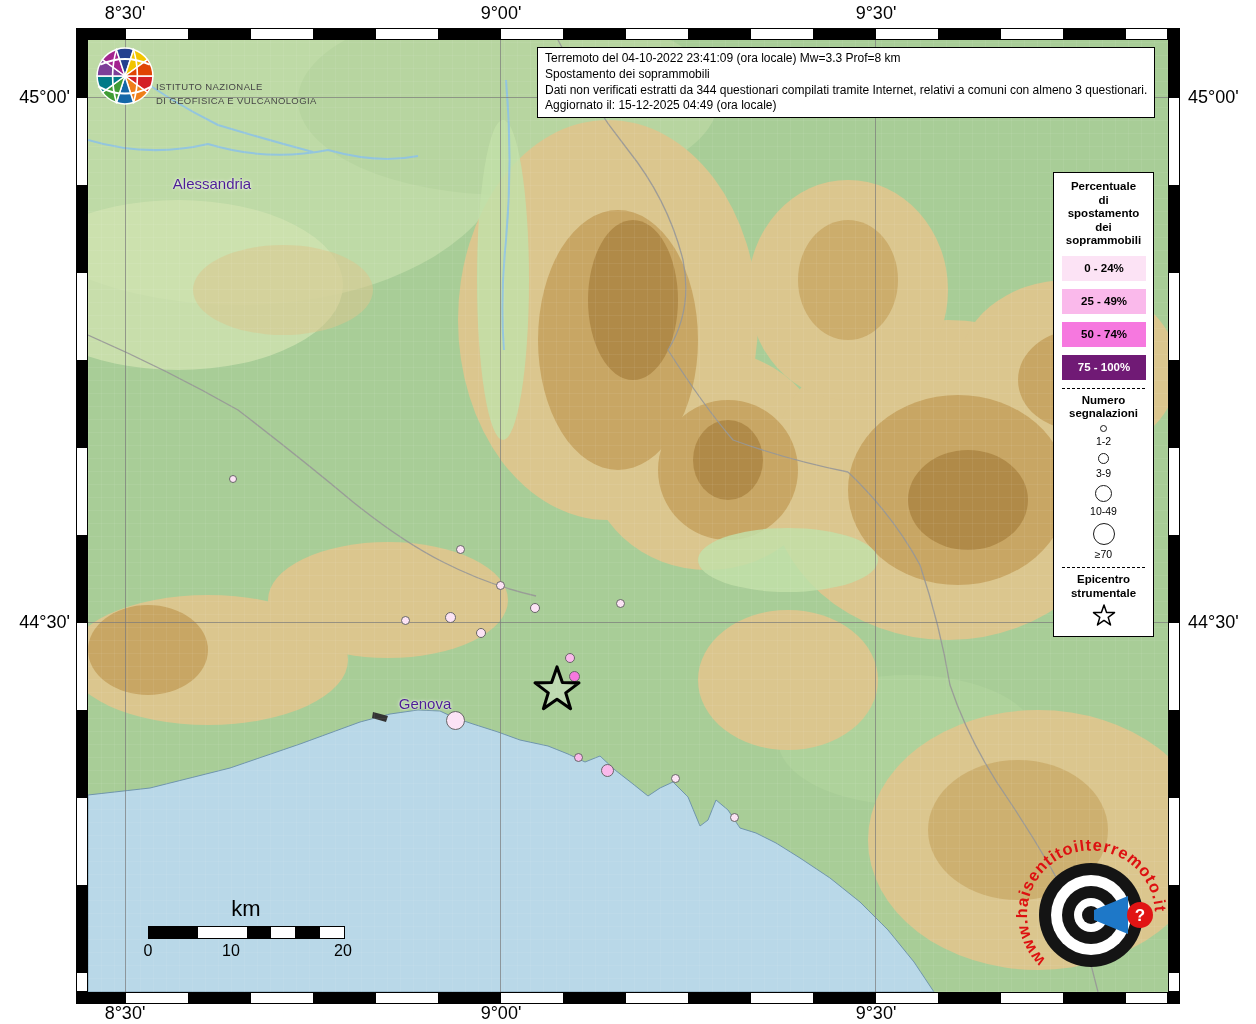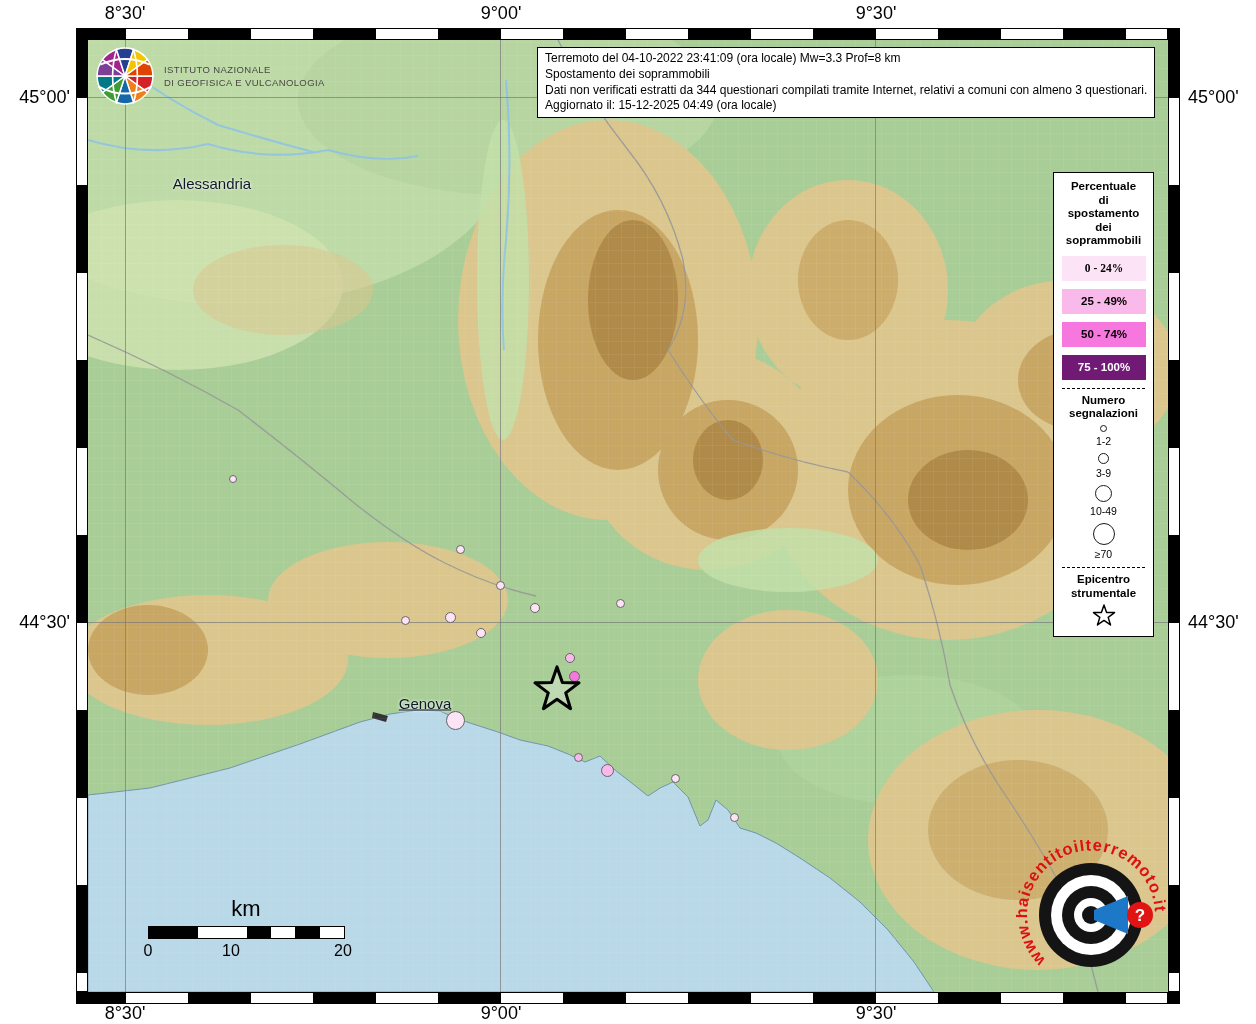--- a/index.html
+++ b/index.html
@@ -31,21 +31,21 @@
   #map{position:absolute;left:12px;top:12px;width:1080px;height:952px;overflow:hidden;background:#a8cd97}
   #pixel-overlay{position:absolute;inset:0;z-index:2;pointer-events:none;
     background:repeating-linear-gradient(0deg,rgba(255,255,255,.06) 0 1px,transparent 1px 13px),
                repeating-linear-gradient(90deg,rgba(255,255,255,.06) 0 1px,transparent 1px 13px)}
   .grid{position:absolute;background:#7a7a7a;opacity:.7;z-index:3}
   .grid.v{width:1px;top:0;bottom:0}
   .grid.h{height:1px;left:0;right:0}
   .gv0{left:37px}.gv1{left:412px}.gv2{left:787px}
   .gh0{top:57px}.gh1{top:582px}
 
-  .city{position:absolute;transform:translate(-50%,-50%);font-size:15px;color:#0f172a;z-index:4;
+  .city{position:absolute;transform:translate(-50%,-50%);font-size:15px;color:#4c1d95;z-index:4;
     text-shadow:0 0 2px rgba(255,255,255,.85),0 0 4px rgba(255,255,255,.6);white-space:nowrap}
   .pt{position:absolute;border:1px solid #666;border-radius:50%;z-index:6;box-sizing:border-box}
   #epicenter{position:absolute;z-index:7;transform:translate(-50%,-50%)}
 
   
   #scale{position:absolute;left:60px;top:856px;width:196px;z-index:5;color:#000}
   #scale .unit{position:absolute;left:98px;top:0;transform:translateX(-50%);font-size:22px}
   #scale .bar{position:absolute;left:0;top:30px;width:195px;height:11px;border:1px solid #000;display:flex}
   #scale .bar span{height:100%}
   .sg0{width:48.75px;background:#000}.sg1{width:48.75px;background:#fff}
@@ -64,21 +64,21 @@
   #legend .sec-title{font-weight:bold;font-size:11.5px;white-space:pre-line;line-height:1.18;margin:2px 0 4px}
   .swatch{width:84px;height:25px;line-height:25px;margin:8px auto;font-weight:bold;font-size:11.5px}
   .sep{border-top:1px dashed #000;margin:7px 0 5px}
   .count-grid{display:grid;grid-template-columns:1fr;row-gap:6px;margin-top:4px}
   .count-cell{display:flex;flex-direction:column;align-items:center;justify-content:flex-end}
   .count-circle{border:1.6px solid #1a1a1a;border-radius:50%;background:#fff;margin-bottom:3px;box-sizing:border-box}
   .count-label{font-size:10.5px}
   #legend-star{margin:3px auto 0;display:block}
 
   
-  #ingv{position:absolute;left:6px;top:5px;z-index:8;display:flex;align-items:center;gap:8px}
+  #ingv{position:absolute;left:6px;top:5px;z-index:8;display:flex;align-items:flex-end;gap:0}
   #ingv .name{font-size:9.5px;color:#474747;line-height:1.4;letter-spacing:.4px;text-align:left}
 
   #terremoto-logo{position:absolute;left:928px;top:800px;z-index:8}
 </style>
 </head>
 <body>
 
 <div id="page">
 
   <div class="axlbl ax-c ax-t0">8°30'</div>
@@ -191,21 +191,21 @@
           <div class="pt" style="left: 480.5px; top: 630.5px; width: 11px; height: 11px; background: rgb(246, 120, 223);"></div>
           <div class="pt" style="left: 357.5px; top: 670.5px; width: 19px; height: 19px; background: rgb(252, 227, 245);"></div>
           <div class="pt" style="left: 485.5px; top: 712.5px; width: 9px; height: 9px; background: rgb(250, 185, 235);"></div>
           <div class="pt" style="left: 512.5px; top: 723.5px; width: 13px; height: 13px; background: rgb(250, 185, 235);"></div>
           <div class="pt" style="left: 582.5px; top: 733.5px; width: 9px; height: 9px; background: rgb(252, 227, 245);"></div>
           <div class="pt" style="left: 641.5px; top: 772.5px; width: 9px; height: 9px; background: rgb(252, 227, 245);"></div>
         </div>
 
       <div id="cities-layer" style="position:absolute;inset:0;z-index:4">
           <div class="city" style="left: 124px; top: 143px;">Alessandria</div>
-          <div class="city" style="left: 337px; top: 663px; text-decoration: underline;">Genova</div>
+          <div class="city" style="left: 337px; top: 663px;">Genova</div>
         </div>
 
       <div id="epicenter" style="left: 469px; top: 652px;">
         <svg width="50" height="50" viewBox="0 0 52 52">
           <path d="M26,2 L31.6,18.2 L48.8,18.6 L35.1,29 L40.1,45.4 L26,35.6 L11.9,45.4 L16.9,29 L3.2,18.6 L20.4,18.2 Z" fill="#ffffff" fill-opacity="0.25" stroke="#000" stroke-width="3.2" stroke-linejoin="round"></path>
         </svg>
       </div>
 
       <div id="scale">
         <div class="unit">km</div>
@@ -276,21 +276,21 @@
     <div>Aggiornato il: 15-12-2025 04:49 (ora locale)</div>
   </div>
 
   <div id="legend">
     <div class="sec-title">Percentuale
 di
 spostamento
 dei
 soprammobili</div>
     <div>
-        <div class="swatch" style="background: rgb(252, 227, 245); color: rgb(0, 0, 0); font-family: Liberation Serif, serif;">0 - 24%</div>
+        <div class="swatch" style="background: rgb(252, 227, 245); color: rgb(0, 0, 0);">0 - 24%</div>
         <div class="swatch" style="background: rgb(250, 185, 235); color: rgb(0, 0, 0);">25 - 49%</div>
         <div class="swatch" style="background: rgb(246, 120, 223); color: rgb(0, 0, 0);">50 - 74%</div>
         <div class="swatch" style="background: #701a75; color: rgb(255, 255, 255);">75 - 100%</div>
       </div>
     <div class="sep"></div>
     <div class="sec-title">Numero
 segnalazioni</div>
     <div class="count-grid">
         <div class="count-cell">
           <div class="count-circle" style="width: 7px; height: 7px;"></div>

